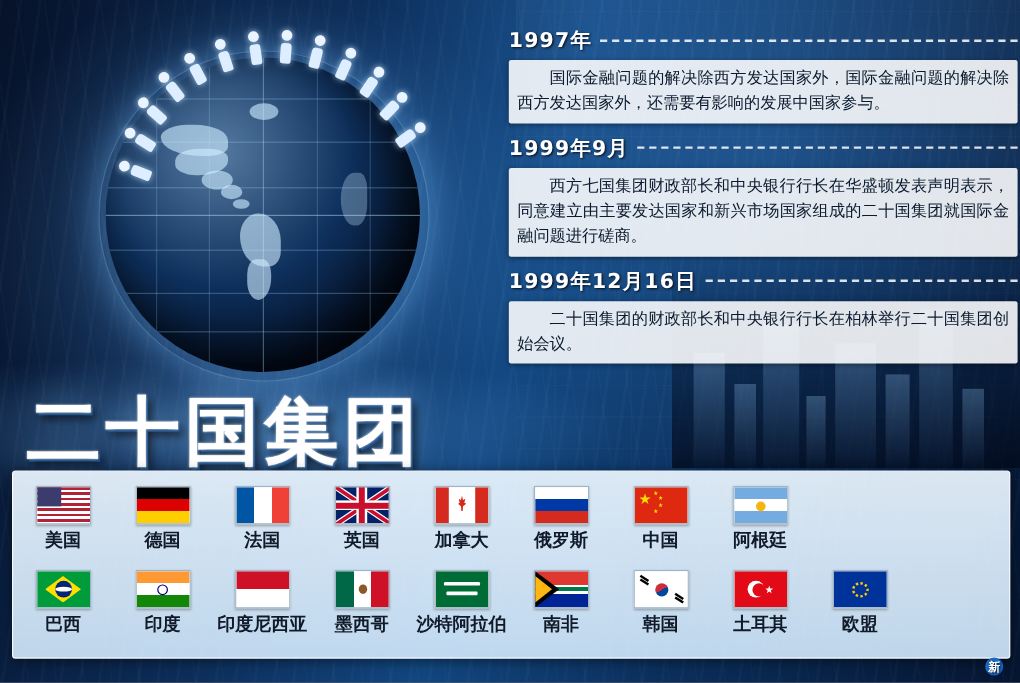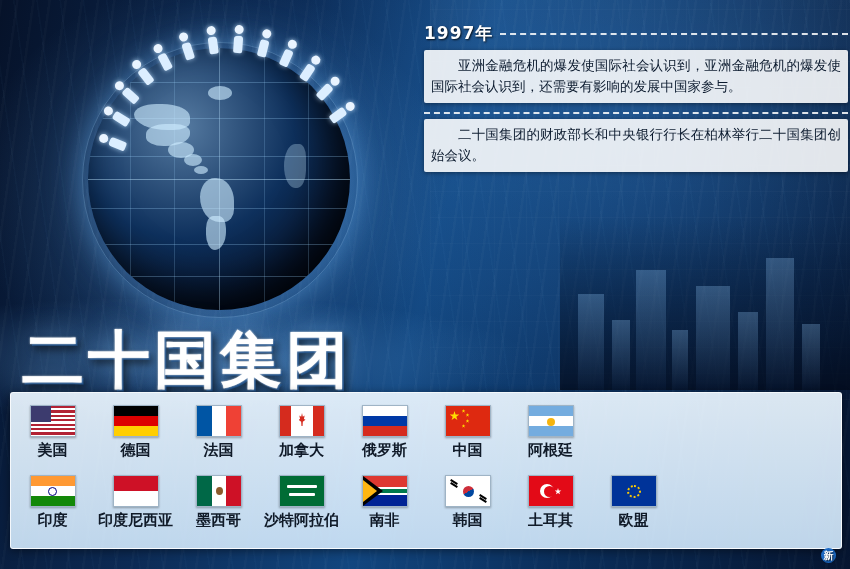--- a/index.html
+++ b/index.html
@@ -195,27 +195,37 @@
   <div class="title">二十国集团</div>
 
   <div class="tl">
 
     <div class="tl-item">
       <div class="tl-head">
         <span class="tl-year">1997年</span>
         <span class="tl-dash"></span>
       </div>
       <div class="tl-body">
-        <p>亚洲金融危机的爆发使国际社会认识到，亚洲金融危机的爆发使国际社会认识到，还需要有影响的发展中国家参与。</p>
-      </div>
-    </div>
-
+        <p>国际金融问题的解决除西方发达国家外，国际金融问题的解决除西方发达国家外，还需要有影响的发展中国家参与。</p>
+      </div>
+    </div>
 
     <div class="tl-item">
       <div class="tl-head">
+        <span class="tl-year">1999年9月</span>
+        <span class="tl-dash"></span>
+      </div>
+      <div class="tl-body">
+        <p>西方七国集团财政部长和中央银行行长在华盛顿发表声明表示，同意建立由主要发达国家和新兴市场国家组成的二十国集团就国际金融问题进行磋商。</p>
+      </div>
+    </div>
+
+    <div class="tl-item">
+      <div class="tl-head">
+        <span class="tl-year">1999年12月16日</span>
         <span class="tl-dash"></span>
       </div>
       <div class="tl-body">
         <p>二十国集团的财政部长和中央银行行长在柏林举行二十国集团创始会议。</p>
       </div>
     </div>
 
   </div>
 
   <div class="panel">
@@ -238,20 +248,34 @@
         <div class="cname">德国</div>
       </div>
 
       <div class="cell">
         <div class="flag">
           <div style="position:absolute;inset:0;background:linear-gradient(90deg,#0055a4 0 33.3%,#fff 33.3% 66.6%,#ef4135 66.6% 100%);"></div>
         </div>
         <div class="cname">法国</div>
       </div>
 
+      <div class="cell">
+        <div class="flag">
+          <div style="position:absolute;inset:0;background:#012169;"></div>
+          <div style="position:absolute;left:-8px;top:13px;width:62px;height:5px;background:#fff;transform:rotate(34deg);"></div>
+          <div style="position:absolute;left:-8px;top:13px;width:62px;height:5px;background:#fff;transform:rotate(-34deg);"></div>
+          <div style="position:absolute;left:-8px;top:14px;width:62px;height:2.5px;background:#c8102e;transform:rotate(34deg);"></div>
+          <div style="position:absolute;left:-8px;top:14px;width:62px;height:2.5px;background:#c8102e;transform:rotate(-34deg);"></div>
+          <div style="position:absolute;left:0;top:11px;width:44px;height:8px;background:#fff;"></div>
+          <div style="position:absolute;left:17px;top:0;width:9px;height:30px;background:#fff;"></div>
+          <div style="position:absolute;left:0;top:13px;width:44px;height:4.5px;background:#c8102e;"></div>
+          <div style="position:absolute;left:19px;top:0;width:5px;height:30px;background:#c8102e;"></div>
+        </div>
+        <div class="cname">英国</div>
+      </div>
 
 
       <div class="cell">
         <div class="flag">
           <div style="position:absolute;inset:0;background:#fff;"></div>
           <div style="position:absolute;left:0;top:0;width:11px;height:30px;background:#d52b1e;"></div>
           <div style="position:absolute;right:0;top:0;width:11px;height:30px;background:#d52b1e;"></div>
           <div style="position:absolute;left:19px;top:7px;width:7px;height:13px;background:#d52b1e;clip-path:polygon(50% 0,62% 28%,88% 20%,78% 46%,100% 52%,62% 68%,58% 100%,42% 100%,38% 68%,0 52%,22% 46%,12% 20%,38% 28%);"></div>
         </div>
         <div class="cname">加拿大</div>
@@ -282,20 +306,29 @@
           <div style="position:absolute;left:18px;top:12px;width:8px;height:8px;border-radius:50%;background:#f6b40e;"></div>
         </div>
         <div class="cname">阿根廷</div>
       </div>
 
     </div>
 
     <div class="row" style="top:82px;">
 
 
+      <div class="cell">
+        <div class="flag">
+          <div style="position:absolute;inset:0;background:#009b3a;"></div>
+          <div style="position:absolute;left:7px;top:4px;width:30px;height:22px;background:#fedf00;transform:rotate(0deg);clip-path:polygon(50% 0,100% 50%,50% 100%,0 50%);"></div>
+          <div style="position:absolute;left:15px;top:8px;width:14px;height:14px;border-radius:50%;background:#002776;"></div>
+          <div style="position:absolute;left:15px;top:13px;width:14px;height:4px;background:#fff;border-radius:50%;"></div>
+        </div>
+        <div class="cname">巴西</div>
+      </div>
 
       <div class="cell">
         <div class="flag">
           <div style="position:absolute;inset:0;background:linear-gradient(180deg,#ff9933 0 33.3%,#fff 33.3% 66.6%,#138808 66.6% 100%);"></div>
           <div style="position:absolute;left:17px;top:11px;width:9px;height:9px;border-radius:50%;border:1.6px solid #000080;box-sizing:border-box;"></div>
         </div>
         <div class="cname">印度</div>
       </div>
 
       <div class="cell">

